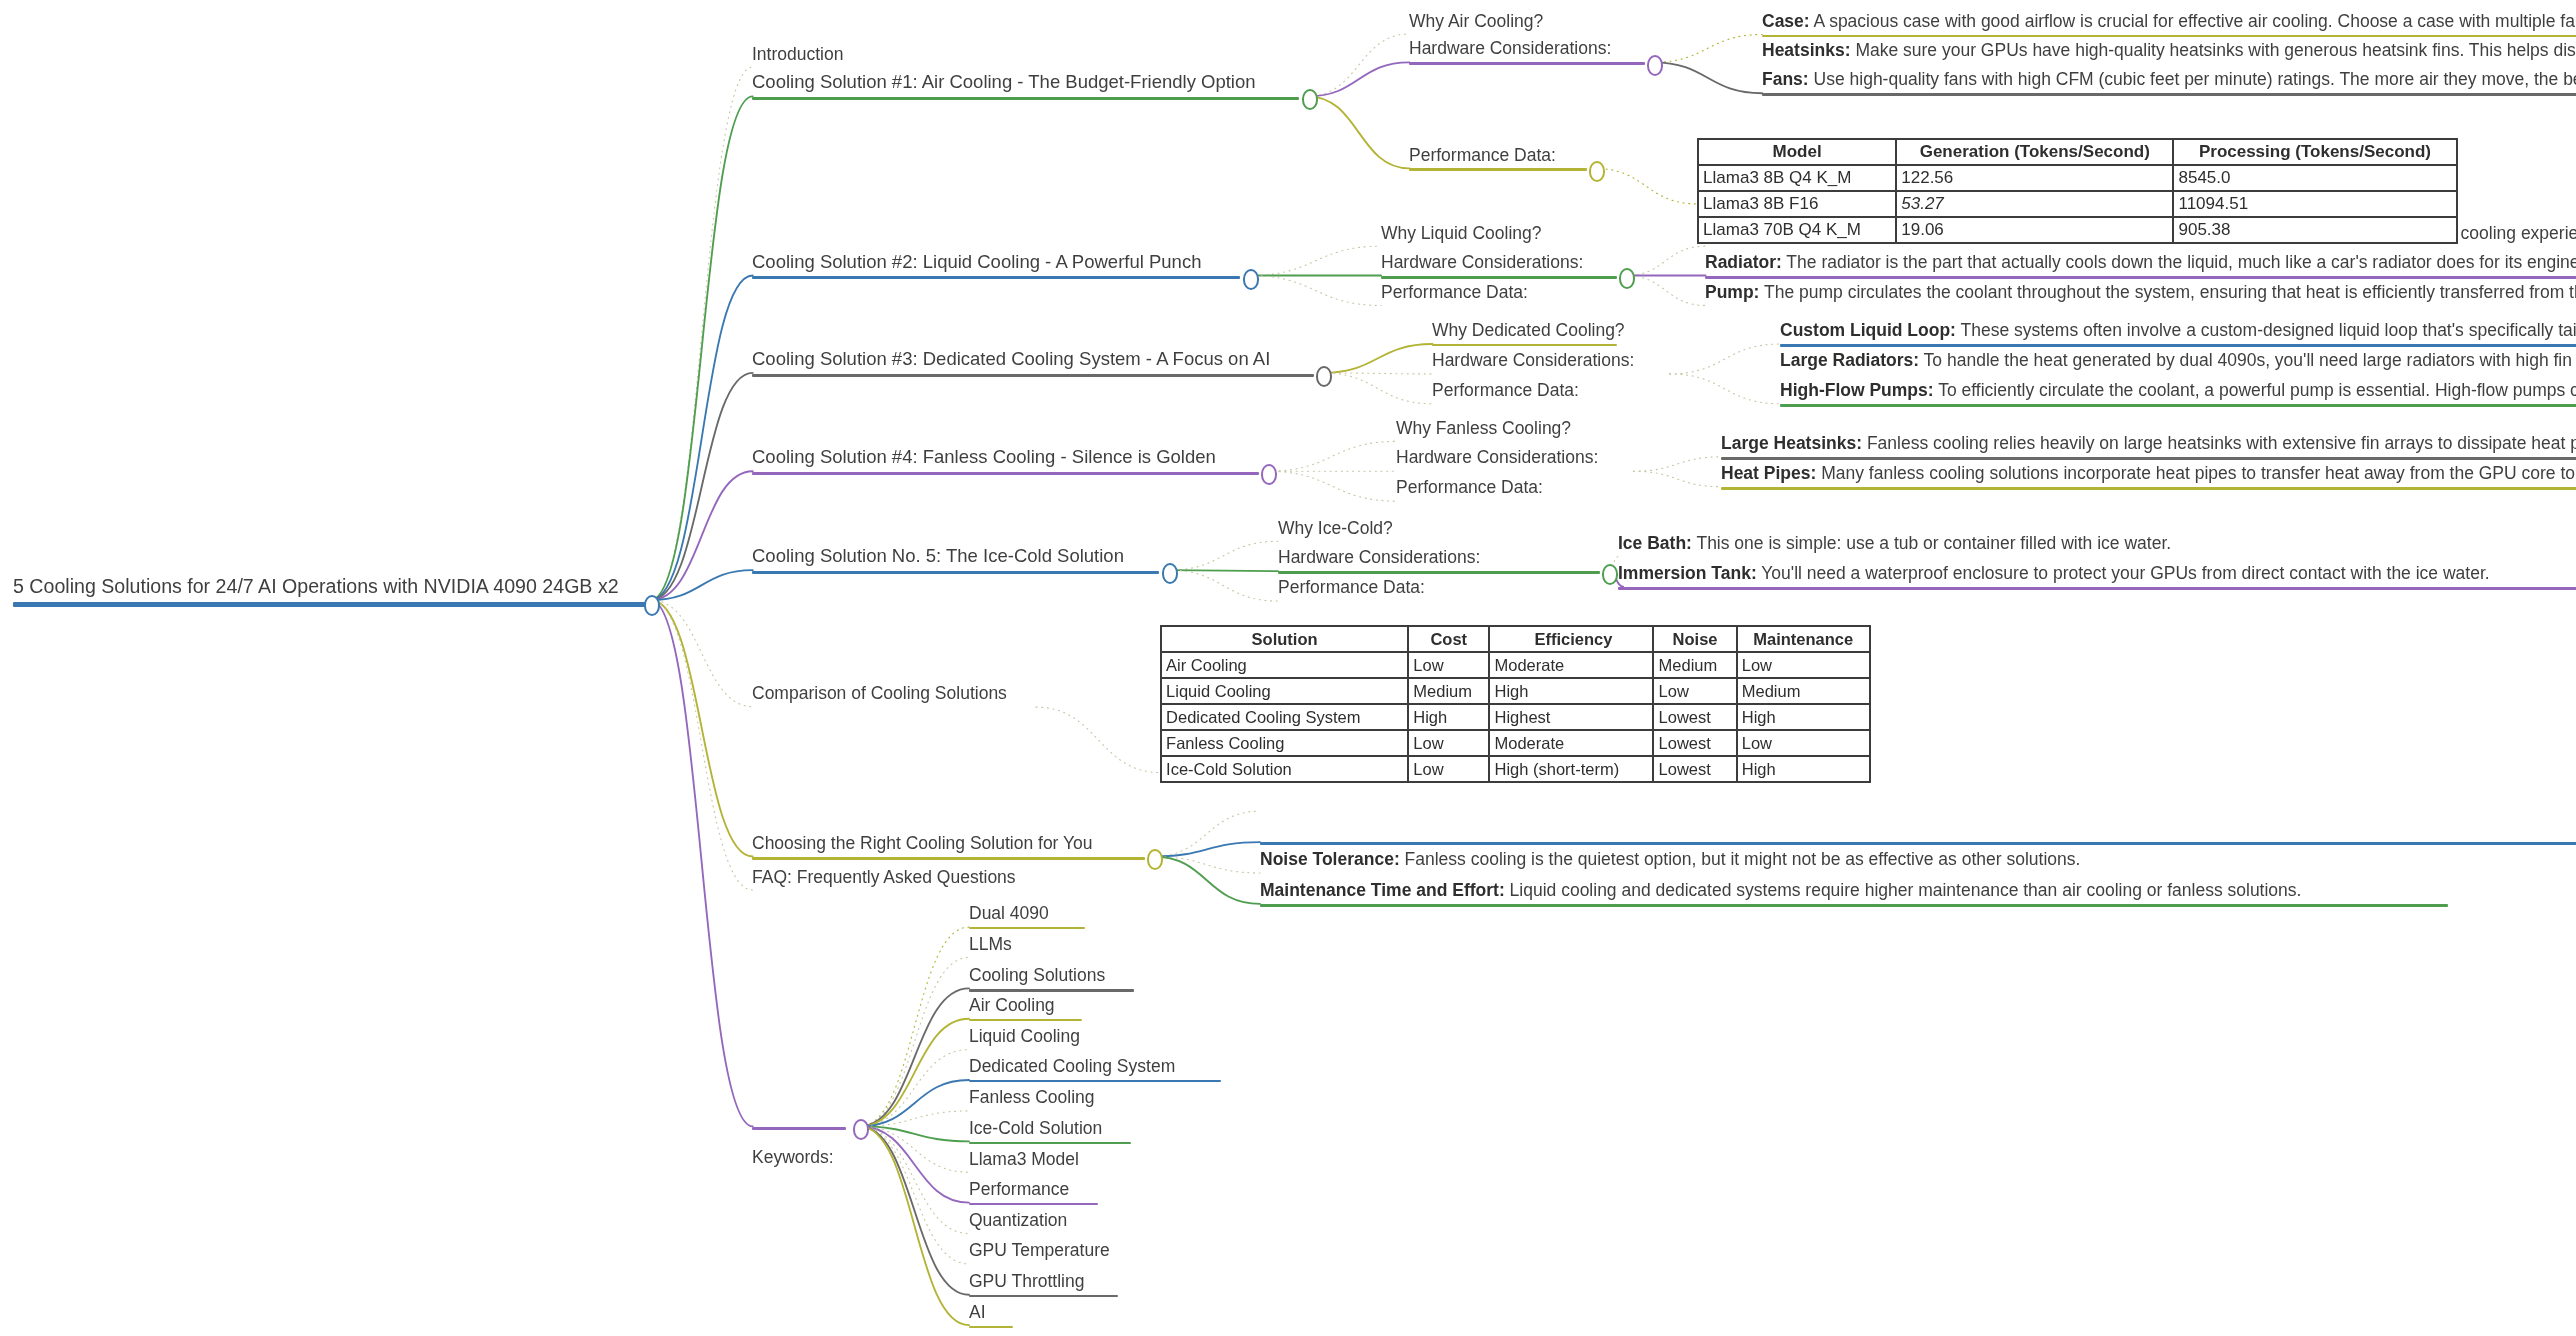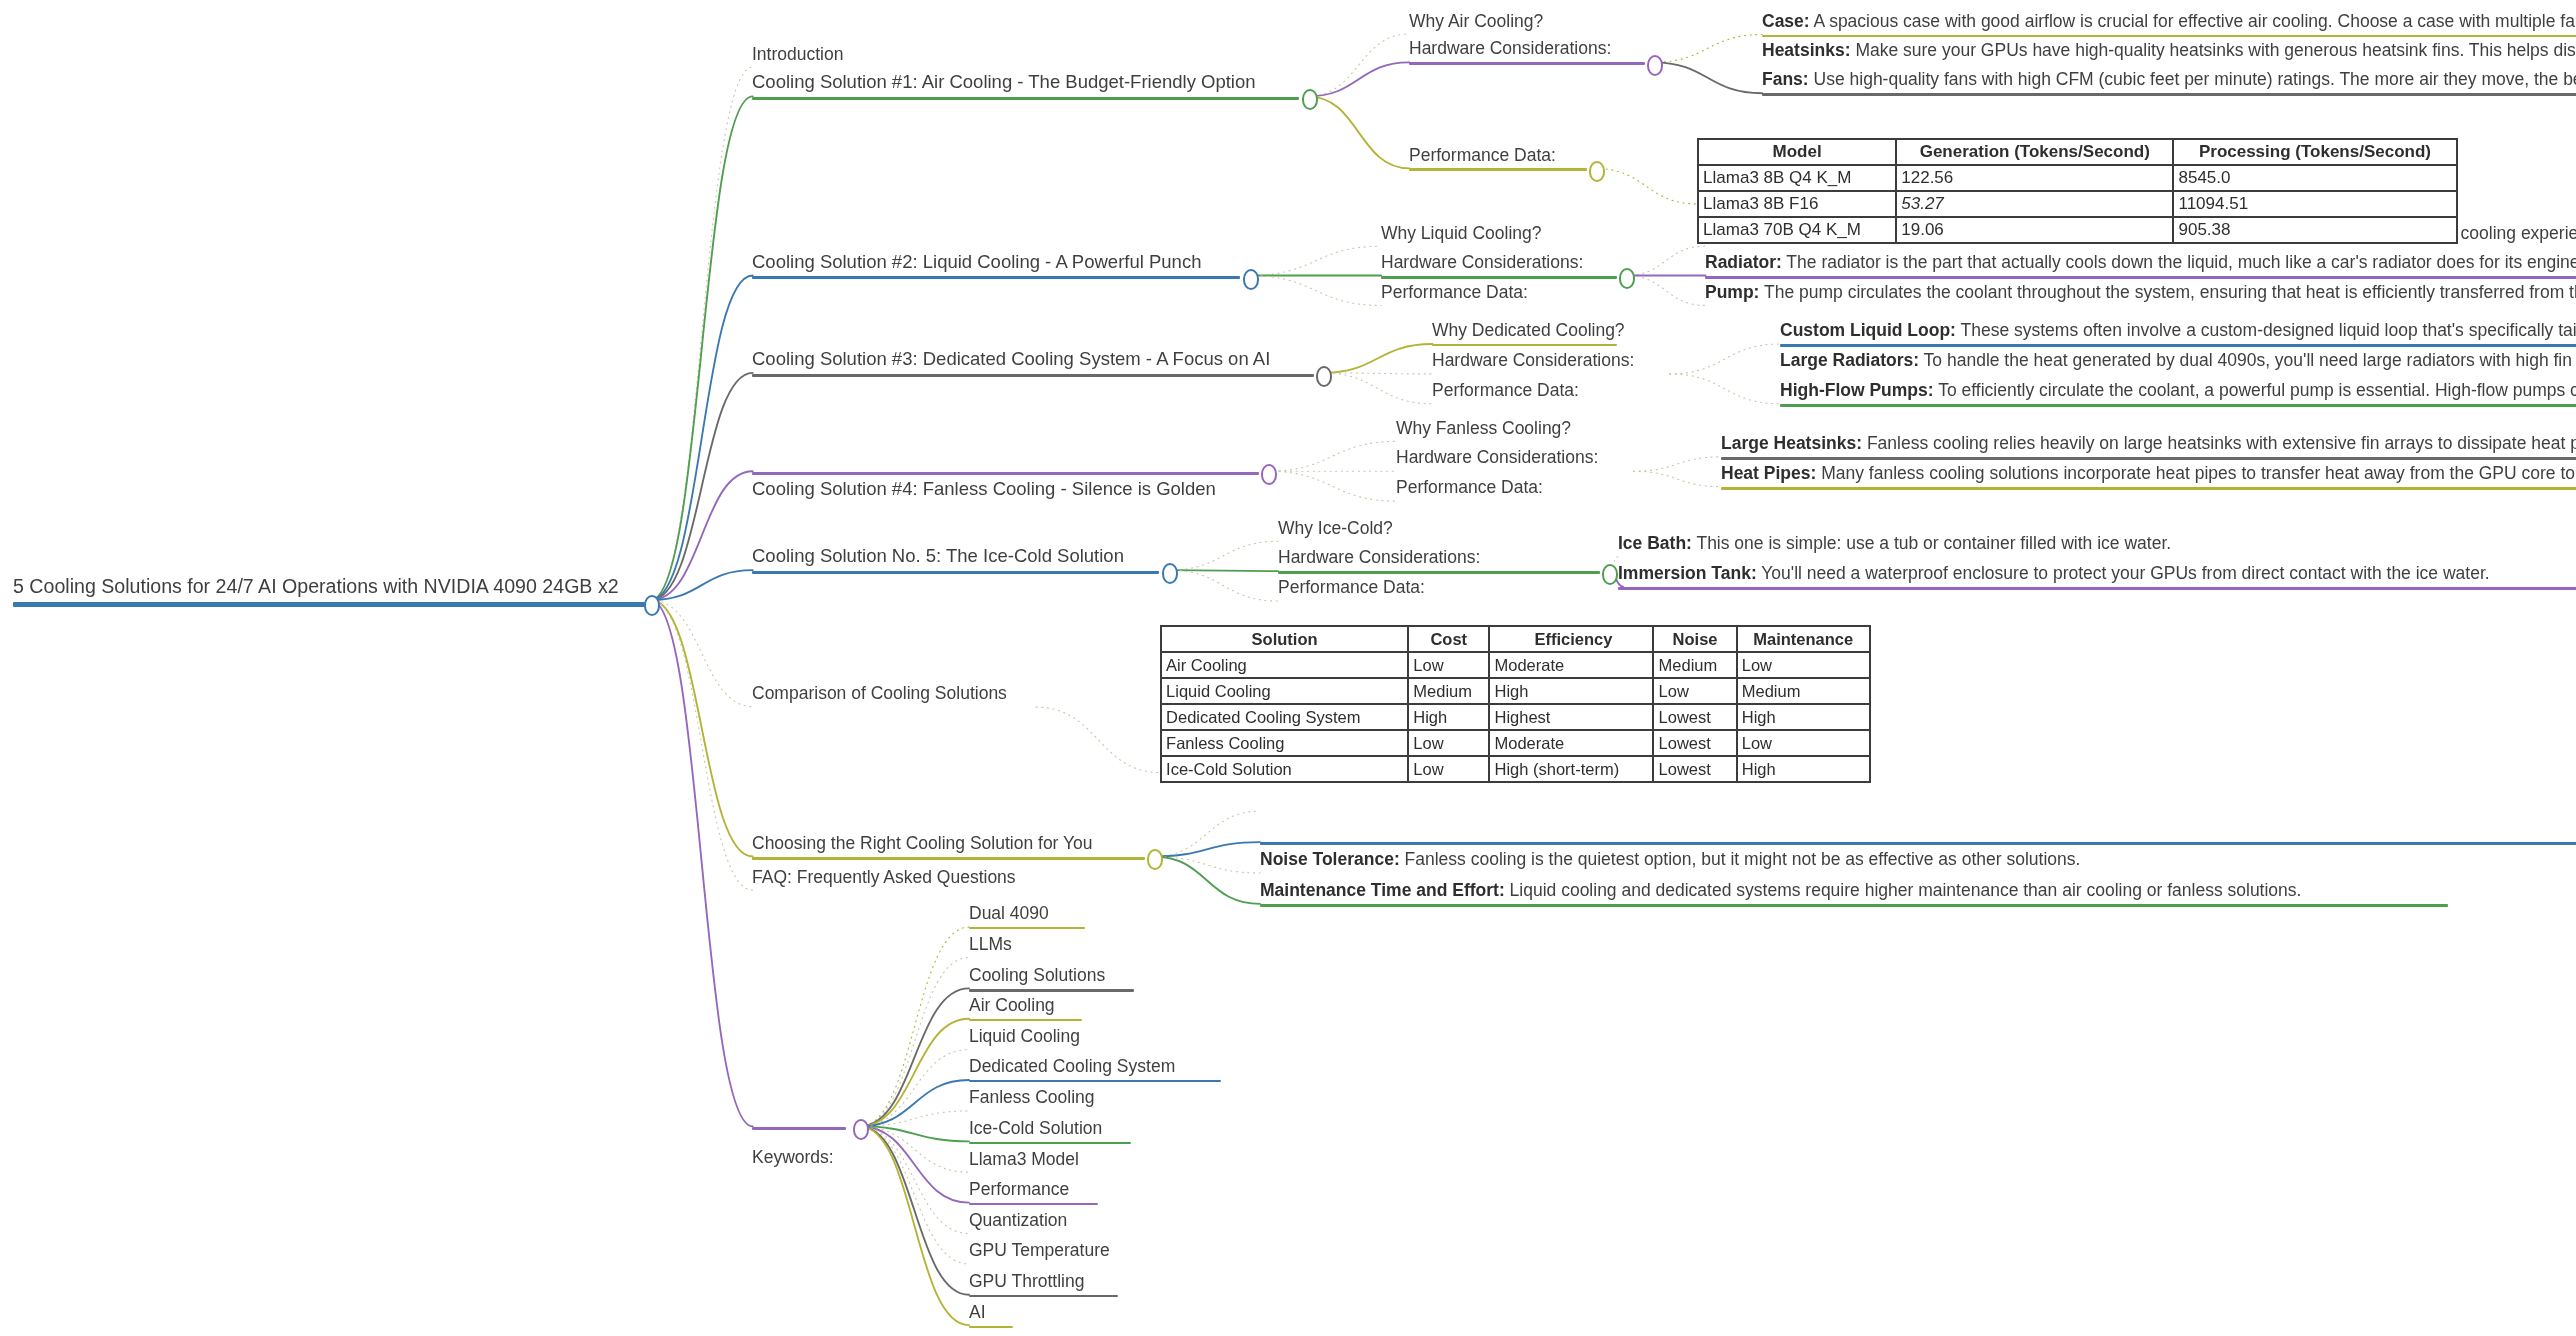--- a/index.html
+++ b/index.html
@@ -119,21 +119,21 @@
     <div class="uline" style="left: 1432px; top: 344px; width: 185px; height: 2.1px; background: rgb(179, 179, 53);"></div>
     <div class="node" style="left: 1432px; top: 330px; font-size: 17.5px;">Why Dedicated Cooling?</div>
     <div class="node" style="left: 1432px; top: 360px; font-size: 17.5px;">Hardware Considerations:</div>
     <div class="node" style="left: 1432px; top: 390px; font-size: 17.5px;">Performance Data:</div>
     <div class="uline" style="left: 1780px; top: 344px; width: 1842px; height: 2.6px; background: rgb(58, 120, 178);"></div>
     <div class="node" style="left: 1780px; top: 330px; font-size: 17.5px;"><span class="b">Custom Liquid Loop:</span><span> These systems often involve a custom-designed liquid loop that's specifically tailored to your GPUs and other components. This gives you a lot of flexibility in how you configure your cooling system.</span></div>
     <div class="node" style="left: 1780px; top: 360px; font-size: 17.5px;"><span class="b">Large Radiators:</span><span> To handle the heat generated by dual 4090s, you'll need large radiators with high fin densities. The larger the surface area, the better the heat transfer.</span></div>
     <div class="uline" style="left: 1780px; top: 404px; width: 1432px; height: 2.6px; background: rgb(79, 158, 79);"></div>
     <div class="node" style="left: 1780px; top: 390px; font-size: 17.5px;"><span class="b">High-Flow Pumps:</span><span> To efficiently circulate the coolant, a powerful pump is essential. High-flow pumps can handle larger volumes of liquid, ensuring consistent cooling.</span></div>
     <div class="uline" style="left: 752px; top: 472px; width: 507px; height: 3.1px; background: rgb(148, 103, 189);"></div>
-    <div class="node" style="left: 752px; top: 457px; font-size: 18.5px; margin-top: 32px;">Cooling Solution #4: Fanless Cooling - Silence is Golden</div>
+    <div class="node" style="left: 752px; top: 457px; font-size: 18.5px;">Cooling Solution #4: Fanless Cooling - Silence is Golden</div>
     <div class="circ" style="left: 1267px; top: 473px; border-color: rgb(148, 103, 189);"></div>
     <div class="node" style="left: 1396px; top: 428px; font-size: 17.5px;">Why Fanless Cooling?</div>
     <div class="node" style="left: 1396px; top: 457px; font-size: 17.5px;">Hardware Considerations:</div>
     <div class="node" style="left: 1396px; top: 487px; font-size: 17.5px;">Performance Data:</div>
     <div class="uline" style="left: 1721px; top: 457px; width: 1672px; height: 2.6px; background: rgb(105, 105, 105);"></div>
     <div class="node" style="left: 1721px; top: 443px; font-size: 17.5px;"><span class="b">Large Heatsinks:</span><span> Fanless cooling relies heavily on large heatsinks with extensive fin arrays to dissipate heat passively. These heatsinks need to be significantly larger than those used in air-cooled solutions.</span></div>
     <div class="uline" style="left: 1721px; top: 487px; width: 2056px; height: 2.6px; background: rgb(179, 179, 53);"></div>
     <div class="node" style="left: 1721px; top: 473px; font-size: 17.5px;"><span class="b">Heat Pipes:</span><span> Many fanless cooling solutions incorporate heat pipes to transfer heat away from the GPU core to the heatsink more efficiently. Heat pipes use a closed loop system to transfer heat through evaporation and condensation.</span></div>
     <div class="uline" style="left: 752px; top: 571px; width: 407px; height: 2.6px; background: rgb(58, 120, 178);"></div>
     <div class="node" style="left: 752px; top: 556px; font-size: 18.5px;">Cooling Solution No. 5: The Ice-Cold Solution</div>

